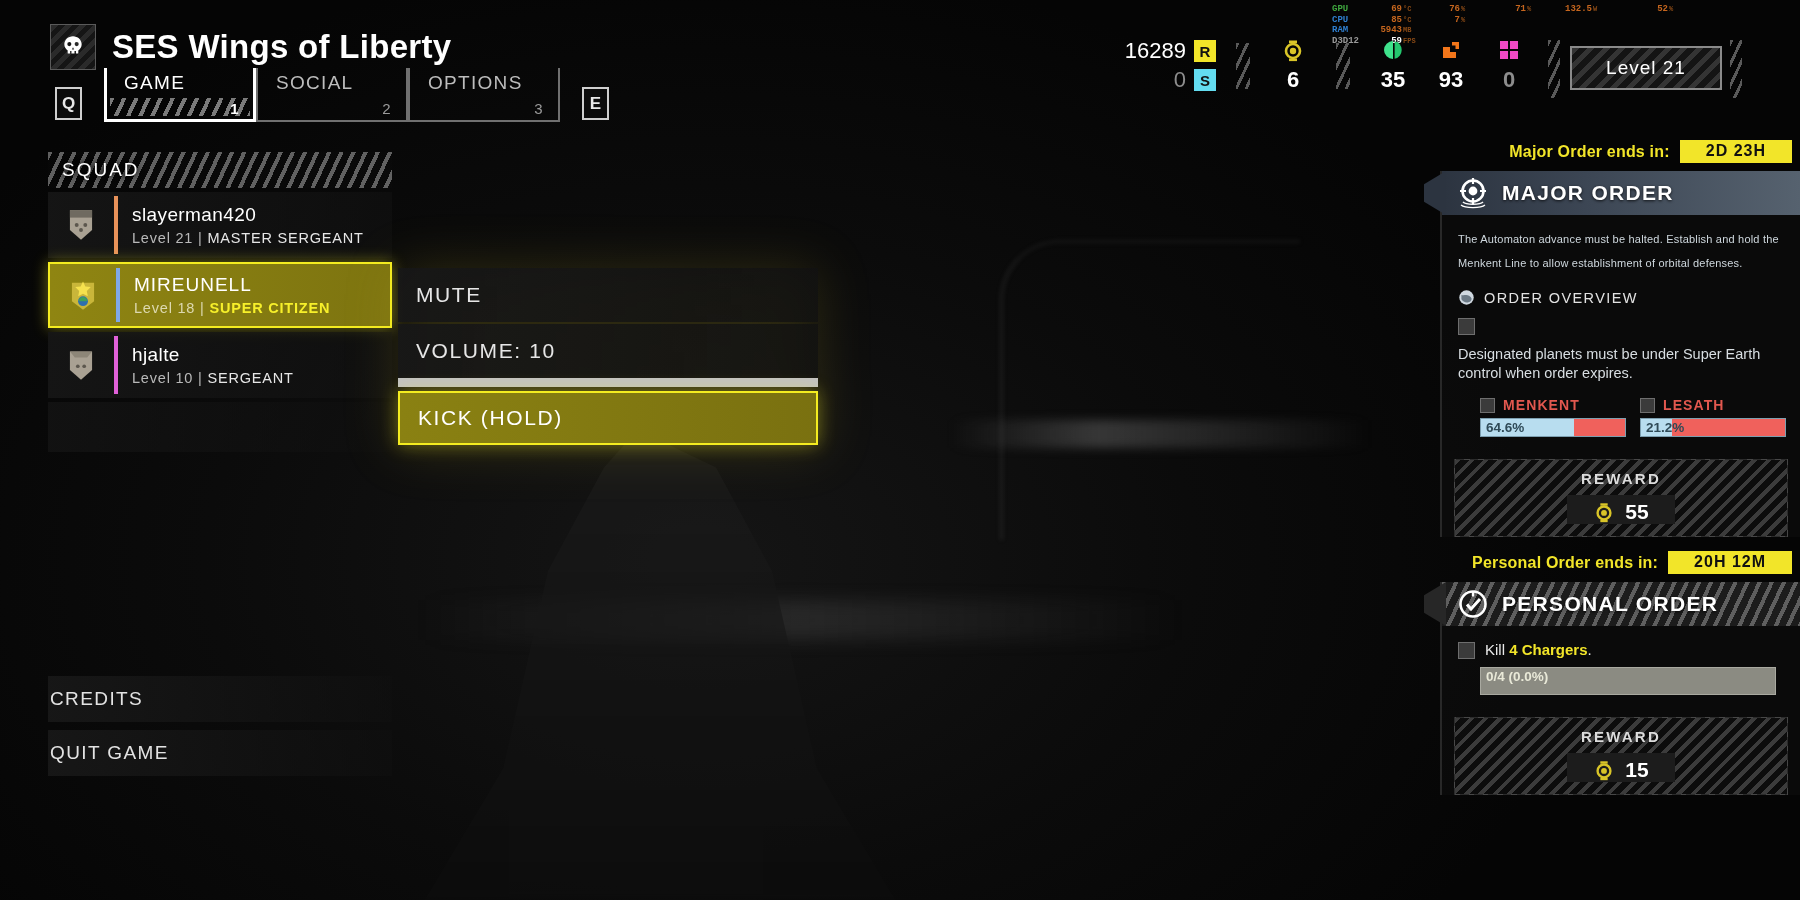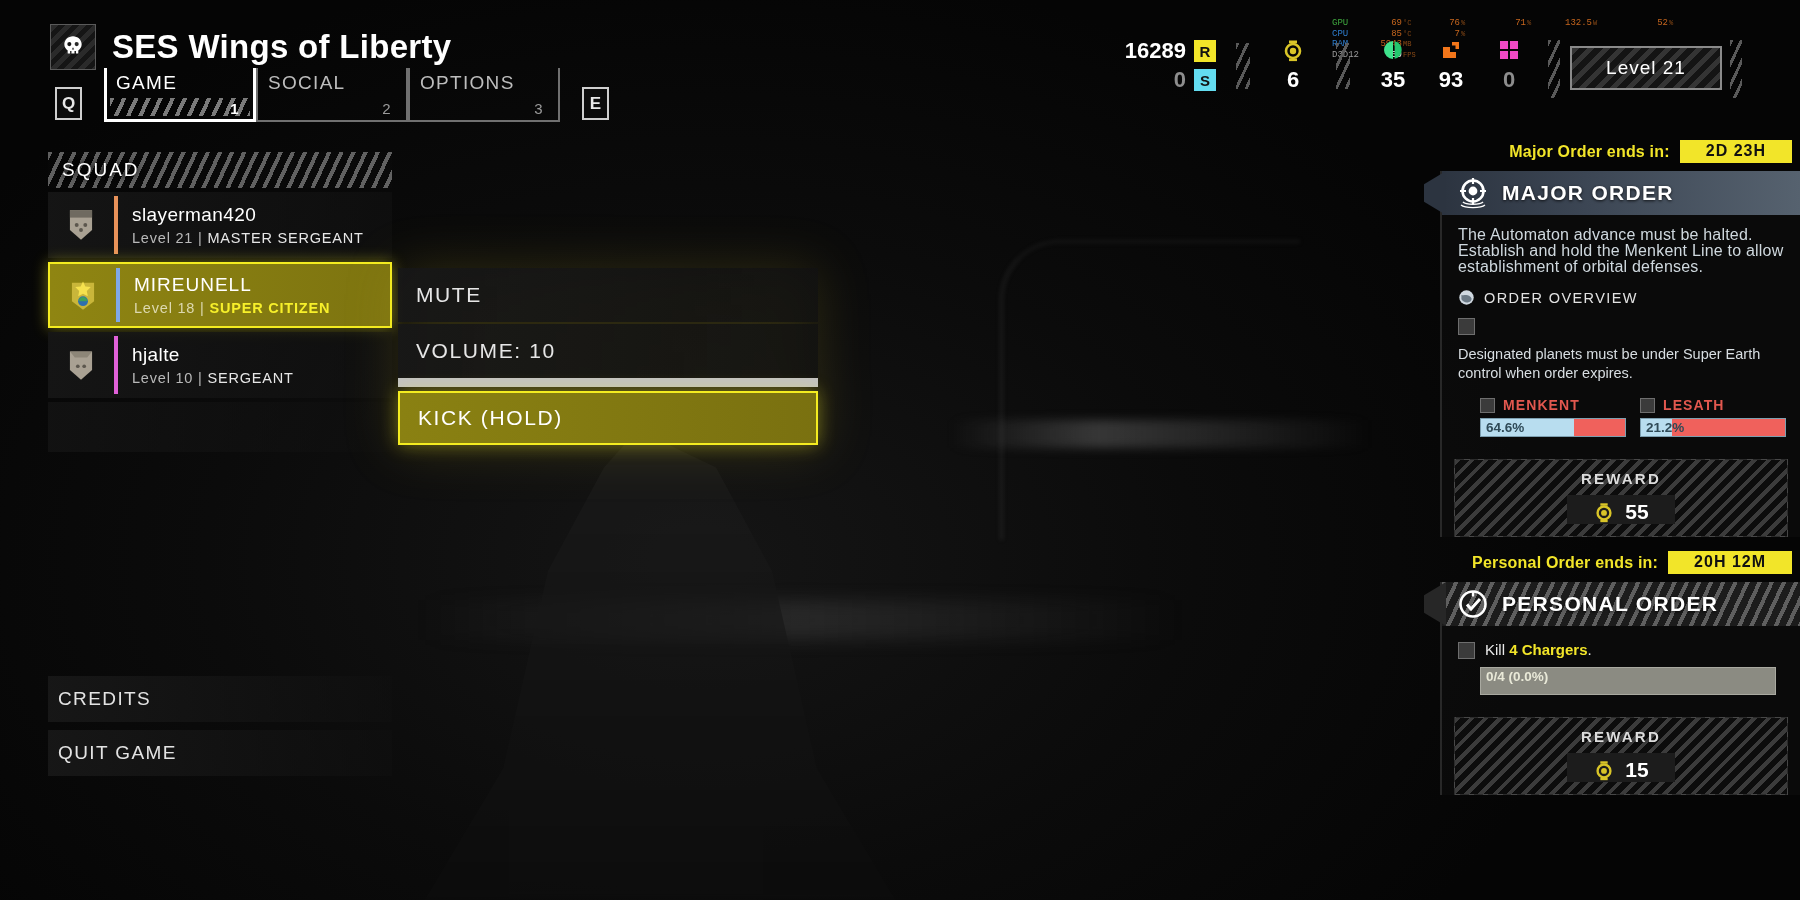--- a/index.html
+++ b/index.html
@@ -69,21 +69,21 @@
     display:flex; align-items:center; justify-content:center;
     font-family: "Liberation Sans", sans-serif;
     margin-right: 22px; margin-bottom: 2px;
   }
   .key-chip.right { margin-right: 0; margin-left: 22px; }
   .tab {
     position: relative;
     width: 152px; height: 54px;
     color:#bdbdbd;
     font-size: 19px; letter-spacing: 1.3px;
-    padding: 2px 0 0 12px;
+    padding: 2px 0 0 20px;
     display:flex; flex-direction:column; justify-content:flex-start;
   }
   .tab .tab-label { padding-top: 2px; }
   .tab .num {
     position:absolute; right: 16px; bottom: 5px; font-size: 15px; color:#9a9a9a;
   }
   .tab::before {
     content:''; position:absolute; left:0; top:0; bottom:0; width: 2px; background:#707070;
   }
   .tab::after {
@@ -98,21 +98,21 @@
   .tab.active .hatch {
     position:absolute; left: 6px; right: 6px; bottom: 6px; height: 18px;
     background-image: repeating-linear-gradient(115deg, #7a7a7a 0 4px, transparent 4px 11px);
   }
   .tab.active .num { color:#fff; font-weight:bold; z-index: 2; }
 
   
   .resbar { position:absolute; right: 262px; top: 38px; display:flex; align-items:center; gap: 0; }
   .res-stack { display:flex; flex-direction:column; align-items:flex-end; gap: 3px; margin-right: 6px;}
   .res-line { display:flex; align-items:center; gap: 8px; }
-  .res-val { color:#fff; font-size: 22px; font-weight:bold; font-family:"Liberation Sans", sans-serif; }
+  .res-val { color:#fff; font-size: 22px; font-weight:normal; font-family:"Liberation Sans", sans-serif; }
   .res-val.dim { color:#8d8d8d; }
   .icon-sq {
     width: 22px; height: 22px; display:flex; align-items:center; justify-content:center;
     font-size: 15px; font-weight:bold; color:#111;
   }
   .icon-req { background:#f2e529; }
   .icon-sam { background:#63dcf0; }
   .divider-hatch {
     width: 14px; height: 46px; margin: 0 14px;
     background-image: repeating-linear-gradient(115deg, #5a5a5a 0 3px, transparent 3px 9px);
@@ -132,23 +132,23 @@
   }
   .level-edge {
     position:absolute; top: 40px; width: 12px; height: 58px;
     background-image: repeating-linear-gradient(115deg, #5a5a5a 0 3px, transparent 3px 9px);
   }
   .level-edge.l { right: 240px; }
   .level-edge.r { right: 58px; }
 
   
   .perf {
-    position:absolute; right: 118px; top: 18px;
+    position:absolute; right: 118px; top: 4px;
     font-family: "Liberation Mono", monospace;
-    font-size: 9px; font-weight: normal; line-height: 10.5px;
+    font-size: 9px; font-weight: bold; line-height: 10.5px;
     white-space: nowrap;
   }
   .perf-row { display:flex; align-items:baseline; }
   .perf-lbl { width: 30px; }
   .perf-v { color:#c6661e; width: 40px; text-align:right; }
   .perf-u { color:#8a4a16; font-size:7px; padding-left:1px; width:14px;}
   .perf-x { color:#c6661e; width: 44px; text-align:right; }
   .perf-x2 { color:#c6661e; width: 52px; text-align:right; }
   .perf-x3 { color:#c6661e; width: 62px; text-align:right; }
   .perf-gpu { color:#3fa83f; }
@@ -189,21 +189,21 @@
   .squad-row.selected .who .nm { color:#fff; letter-spacing:1px; }
   .squad-row.selected .who .sub { color:#ddd9b0; }
   .squad-row.selected .who .sub .rk { color:#f7f02a; font-weight:bold; }
   .squad-empty {
     height: 50px;
     background: linear-gradient(90deg, rgba(20,20,20,.8) 0%, rgba(16,16,16,.35) 100%);
   }
 
   .bottom-menu { position:absolute; left: 48px; top: 676px; width: 344px; }
   .bmi {
-    height: 46px; display:flex; align-items:center; padding-left: 10px;
+    height: 46px; display:flex; align-items:center; padding-left: 2px;
     background: linear-gradient(90deg, rgba(24,24,24,.92) 0%, rgba(16,16,16,.5) 100%);
     color:#e3e3e3; font-size: 19px; letter-spacing: 1.4px;
     margin-bottom: 8px;
   }
 
   
   .ctx {
     position:absolute; left: 398px; top: 268px; width: 420px;
     filter: drop-shadow(0 0 26px rgba(220,200,40,.18));
   }
@@ -252,21 +252,21 @@
     background: #2c3440;
     clip-path: polygon(100% 0, 100% 100%, 0 70%, 0 30%);
   }
   .order-banner.personal::before { background:#272727; }
   .order-banner .b-ic { width: 34px; height: 34px; flex:0 0 34px; }
   .order-banner .b-tx {
     color:#fff; font-size: 21px; font-weight:bold; letter-spacing: 1.3px;
     text-shadow: 0 1px 3px rgba(0,0,0,.8);
   }
   .order-body { padding: 12px 14px 10px 16px; }
-  .order-desc { color:#cfd8de; font-size: 16px; line-height: 16px; letter-spacing:.2px; }
+  .order-desc { color:#cfd8de; font-size: 11px; line-height: 24px; letter-spacing:.2px; }
   .overview-row { display:flex; align-items:center; gap: 9px; margin-top: 14px; }
   .overview-row .globe { width: 17px; height: 17px; }
   .overview-row .txt { color:#e2e2e2; font-size: 14.5px; letter-spacing: 1.4px; }
   .task-row { display:flex; gap: 10px; margin-top: 10px; align-items:flex-start;flex-direction:column; }
   .chk { width: 17px; height: 17px; flex:0 0 17px; border:1px solid #6e6e6e; background:#3b3b3b; margin-top:2px; }
   .task-txt { color:#d8dee2; font-size: 14.5px; line-height: 19px; }
   .planets { display:flex; gap: 14px; margin-top: 14px; padding-left: 22px; }
   .planet { flex:1; }
   .planet-head { display:flex; align-items:center; gap: 8px; }
   .planet-head .chk2 { width: 15px; height: 15px; border:1px solid #6e6e6e; background:#3b3b3b; }

